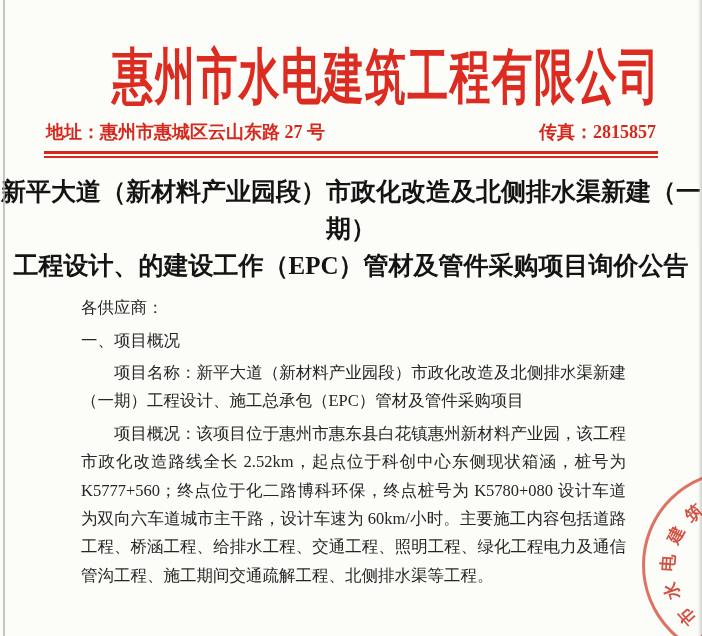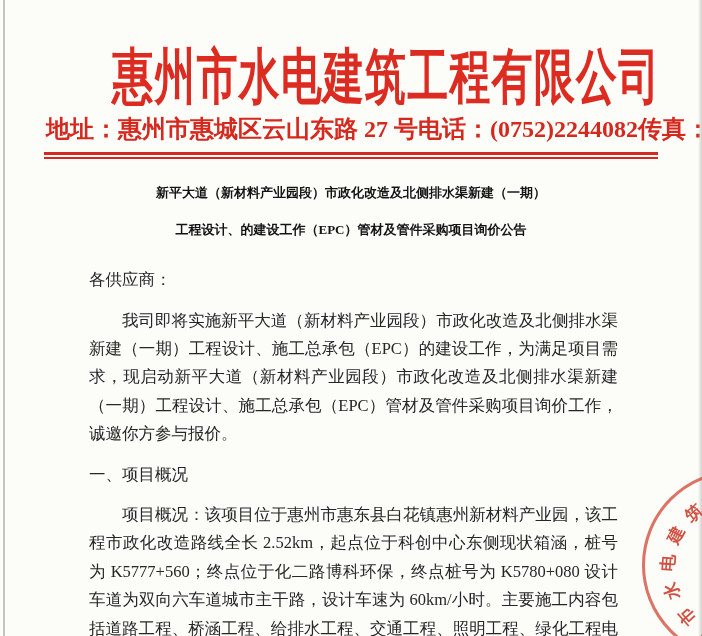--- a/index.html
+++ b/index.html
@@ -22,39 +22,39 @@
   }
   
   .company-name {
     margin: 44px 0 0; text-align: center;
     font-size: 60px; font-weight: bold; line-height: 1.12;
     color: #dc2b20; letter-spacing: 2px; white-space: nowrap;
     transform: scaleX(.68); transform-origin: 50% 50%;
   }
   .address-row {
     display: flex; justify-content: space-between; align-items: baseline;
-    padding: 0 46px; margin-top: 2px;
-    color: #d5281e; font-weight: bold; font-size: 24px; white-space: nowrap;
+    padding: 0 46px; margin-top: 9px;
+    color: #d5281e; font-weight: bold; font-size: 18px; white-space: nowrap;
   }
   .rule-wrap { margin: 7px 44px 0; }
   .rule-thick { border-top: 3px solid #d5281e; }
   .rule-thin  { border-top: 2px solid #d5281e; margin-top: 2px; }
   
   .doc-title {
     margin-top: 15px; text-align: center;
     font-weight: bold; color: #141414;
-    font-size: 13px; line-height: 37px;
+    font-size: 25px; line-height: 37px;
   }
   
   .content {
     padding: 6px 72px 0 77px;
     font-size: 16.5px; line-height: 28.4px;
     text-align: justify; color: #262626;
   }
-  .content p { margin: 12px; }
+  .content p { margin: 4px; }
   .indent { text-indent: 2em; }
   
   .seal {
     position: absolute; left: 642px; top: 470px;
     width: 190px; height: 190px; box-sizing: border-box;
     border: 3px solid rgba(210, 76, 58, .78); border-radius: 50%;
     pointer-events: none;
   }
   .seal-char {
     position: absolute;
@@ -73,38 +73,37 @@
 <body>
 
 <div class="page">
   <div class="scan-edge-left"></div>
   <div class="scan-edge-right"></div>
 
   <div class="company-name">惠州市水电建筑工程有限公司</div>
 
   <div class="address-row">
     <span>地址：惠州市惠城区云山东路 27 号</span>
-    <span>电话：(0752)2244082</span>
     <span>传真：2815857</span>
   </div>
 
   <div class="rule-wrap">
     <div class="rule-thick"></div>
     <div class="rule-thin"></div>
   </div>
 
   <div class="doc-title">
     <div>新平大道（新材料产业园段）市政化改造及北侧排水渠新建（一期）</div>
     <div>工程设计、的建设工作（EPC）管材及管件采购项目询价公告</div>
   </div>
 
   <div class="content">
     <p>各供应商：</p>
-    <p class="indent">我司即将实施新平大道（新材料产业园段）市政化改造及北侧排水渠新建（一期）工程设计、施工总承包（EPC）的建设工作，为满足项目需求，现启动新平大道（新材料产业园段）市政化改造及北侧排水渠新建（一期）工程设计、施工总承包（EPC）管材及管件采购项目询价工作，诚邀你方参与报价。</p>
     <p>一、项目概况</p>
+    <p class="indent">项目名称：新平大道（新材料产业园段）市政化改造及北侧排水渠新建（一期）工程设计、施工总承包（EPC）管材及管件采购项目</p>
     <p class="indent">项目概况：该项目位于惠州市惠东县白花镇惠州新材料产业园，该工程市政化改造路线全长 2.52km，起点位于科创中心东侧现状箱涵，桩号为 K5777+560；终点位于化二路博科环保，终点桩号为 K5780+080 设计车道为双向六车道城市主干路，设计车速为 60km/小时。主要施工内容包括道路工程、桥涵工程、给排水工程、交通工程、照明工程、绿化工程电力及通信管沟工程、施工期间交通疏解工程、北侧排水渠等工程。</p>
   </div>
 
   <div class="seal">
     <span class="seal-char c0">筑</span>
     <span class="seal-char c1">建</span>
     <span class="seal-char c2">电</span>
     <span class="seal-char c3">水</span>
     <span class="seal-char c4">市</span>
     <span class="seal-char c5">州</span>

